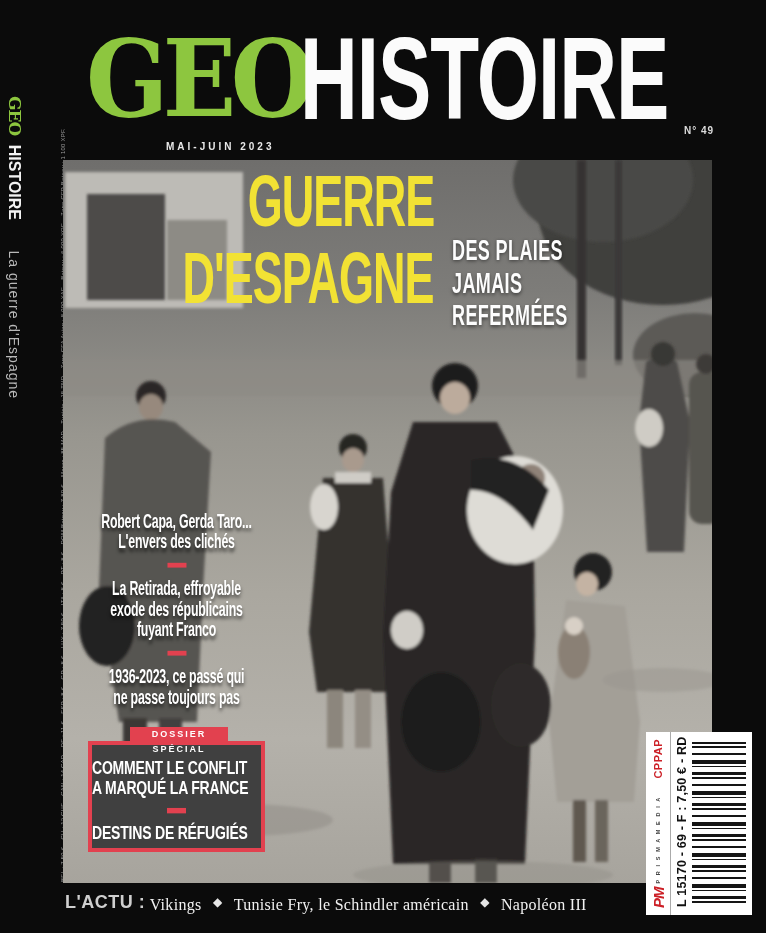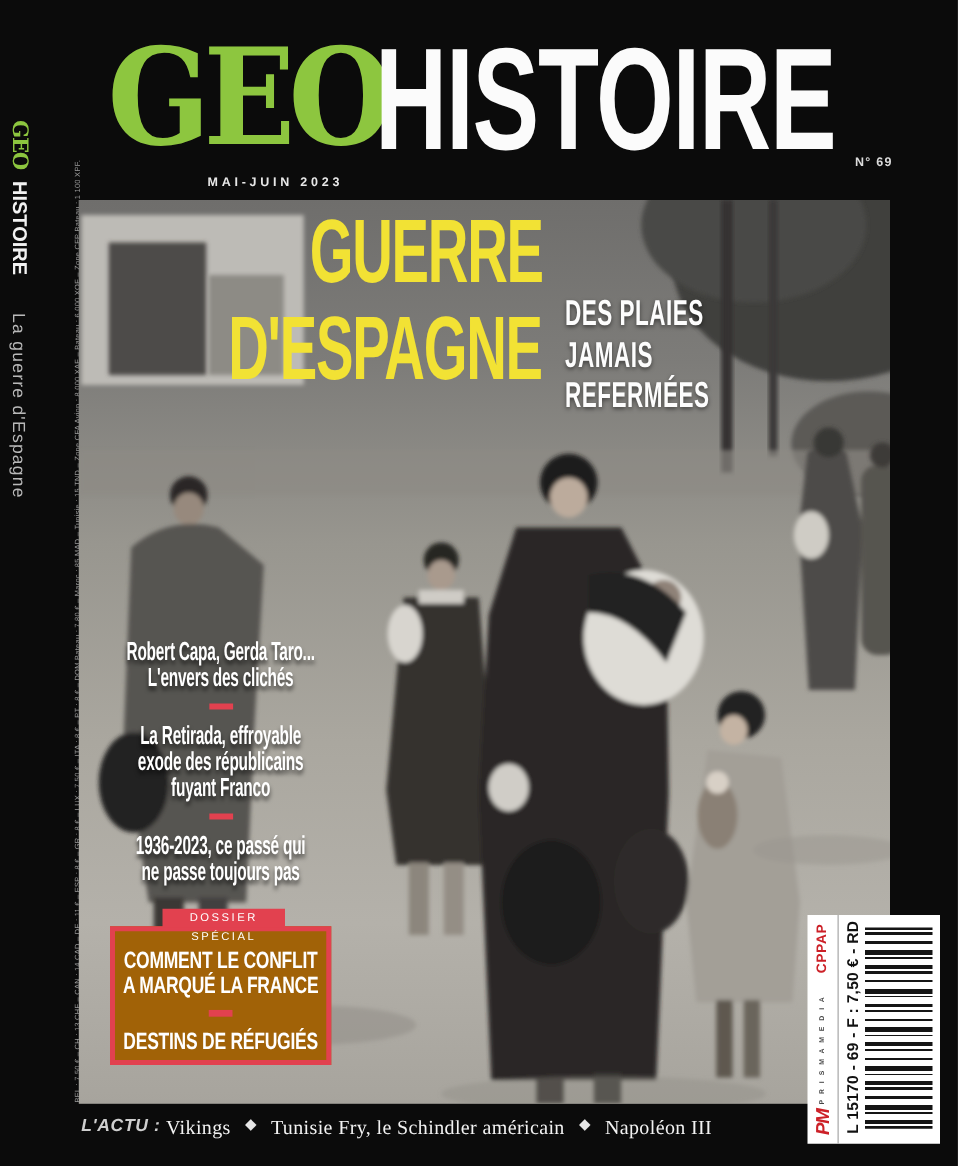--- a/index.html
+++ b/index.html
@@ -35,30 +35,30 @@
             color:#fdfdfd;letter-spacing:.4px;transform:scaleY(1.6);transform-origin:left top;
             text-shadow:0 1px 3px rgba(0,0,0,.5);}
   
   .teasers{position:absolute;left:66px;top:510px;width:221px;text-align:center;color:#fff;
            font-weight:bold;font-size:13px;line-height:13px;letter-spacing:-.2px;
            transform:scale(.95,1.6);transform-origin:center top;
            text-shadow:0 2px 3px rgba(0,0,0,.65);}
   .red-dash{width:20px;height:3px;background:var(--red);margin:7px auto 6px auto;}
   
   .dossier-tab{position:absolute;left:130px;top:727px;width:98px;height:15px;line-height:15px;
-               background:var(--red);color:#fff;font-weight:normal;font-size:9px;letter-spacing:2px;
+               background:var(--red);color:#fff;font-weight:bold;font-size:9px;letter-spacing:2px;
                text-align:center;z-index:3;}
-  .dossier-box{position:absolute;left:88px;top:741px;width:169px;height:103px;background:#a16207;
-               border:4px solid var(--red);z-index:2;text-align:center;color:#fff;}
+  .dossier-box{position:absolute;left:88px;top:741px;width:169px;height:103px;background:#404040;
+               border:4px solid var(--red);z-index:2;color:#fff;}
   .dossier-inner{margin-top:13px;font-weight:bold;font-size:14px;line-height:15px;letter-spacing:-.2px;
                transform:scaleY(1.35);transform-origin:center top;}
   .dossier-dash{width:19px;height:4px;background:var(--red);margin:7px auto;}
   
   .actu{position:absolute;left:65px;top:892px;white-space:nowrap;color:#f2f2f2;}
-  .actu-label{font-weight:bold;font-size:14px;color:#cfcfcf;letter-spacing:.5px;vertical-align:2px;font-style:italic;}
+  .actu-label{font-weight:bold;font-size:18px;color:#cfcfcf;letter-spacing:.5px;vertical-align:2px;}
   .actu-item{font-family:"Liberation Serif",serif;font-size:16px;letter-spacing:.3px;}
   .actu-sep{font-size:12px;color:#e6e6e6;padding:0 7px;vertical-align:4px;}
   
   .barcode-box{position:absolute;left:646px;top:732px;width:106px;height:183px;background:#fff;z-index:4;}
   .barcode-rot{position:absolute;left:0;top:0;width:183px;height:106px;
                transform-origin:0 0;transform:rotate(-90deg) translateX(-183px);}
   .bc-row1{display:flex;justify-content:space-between;align-items:center;height:24px;
            border-bottom:1px solid #aaa;padding:0 7px;}
   .bc-pm{color:var(--pm_red);font-weight:bold;font-style:italic;font-size:15px;letter-spacing:-1px;}
   .bc-prisma{font-size:5.5px;color:#444;letter-spacing:1.6px;font-weight:bold;margin-left:4px;flex:1;}
@@ -78,21 +78,21 @@
     <span class="spine-geo">GEO</span>
     <span class="spine-histoire">HISTOIRE</span>
     <span class="spine-sub">La guerre d'Espagne</span>
   </div>
 
   <div class="edge-prices">BEL : 7,50 € – CH : 13 CHF – CAN : 14 CAD – DE : 11 € – ESP : 8 € – GR : 8 € – LUX : 7,50 € – ITA : 8 € – PT : 8 € – DOM Bateau : 7,80 € – Maroc : 85 MAD – Tunisie : 15 TND – Zone CFA Avion : 8 000 XAF – Bateau : 6 000 XOF – Zone CFP Bateau : 1 100 XPF.</div>
 
   <div class="geo-logo">GEO</div>
   <div class="histoire-logo">HISTOIRE</div>
   <div class="mast-date">MAI-JUIN 2023</div>
-  <div class="mast-issue">N° 69</div>
+  <div class="mast-issue">N° 49</div>
 
   <div class="photo">
     <svg width="649" height="723" viewBox="0 0 649 723" xmlns="http://www.w3.org/2000/svg">
       <defs>
         <linearGradient id="bg" x1="0" y1="0" x2="0" y2="1">
           <stop offset="0" stop-color="#6f6e6c"></stop>
             <stop offset=".18" stop-color="#7d7c79"></stop>
           <stop offset=".38" stop-color="#98968f"></stop>
             <stop offset=".6" stop-color="#aaa79f"></stop>
           <stop offset=".8" stop-color="#b4b1aa"></stop>

